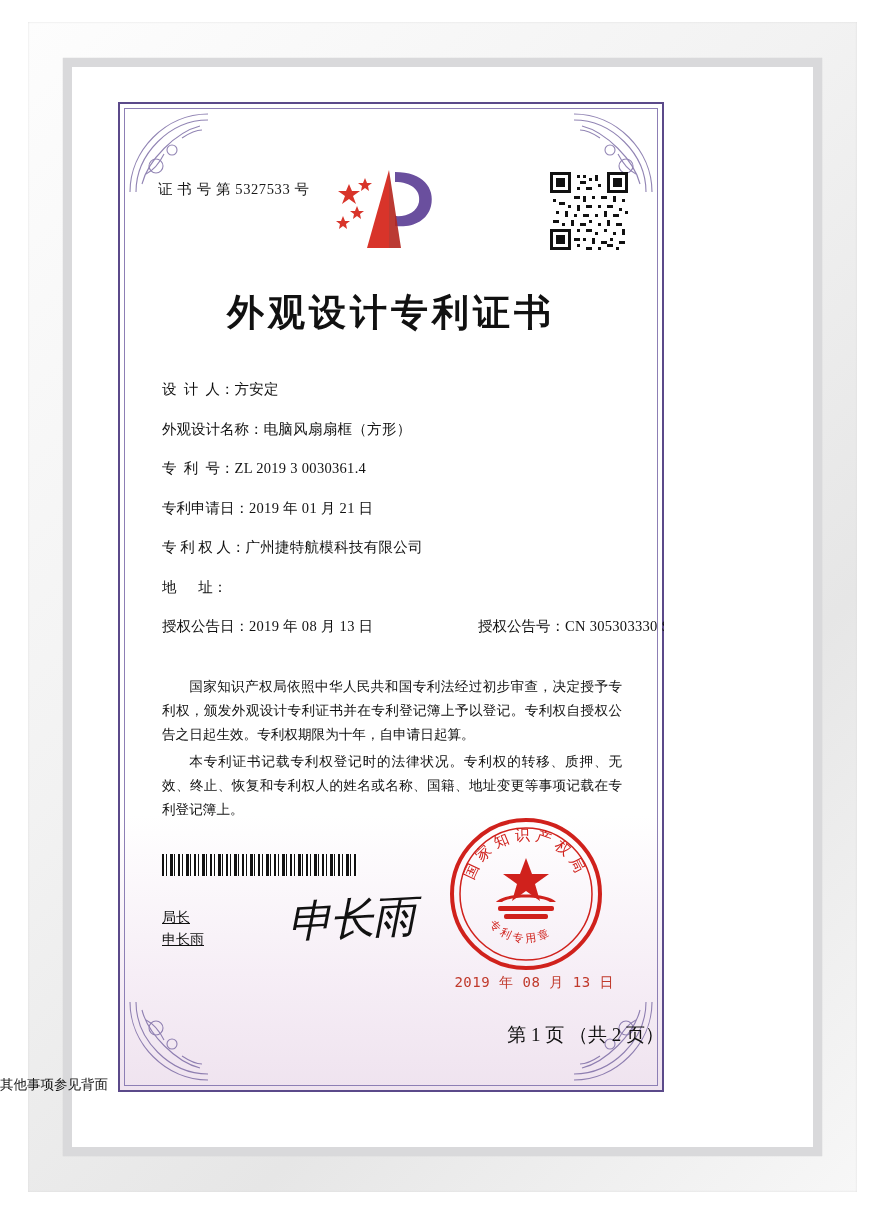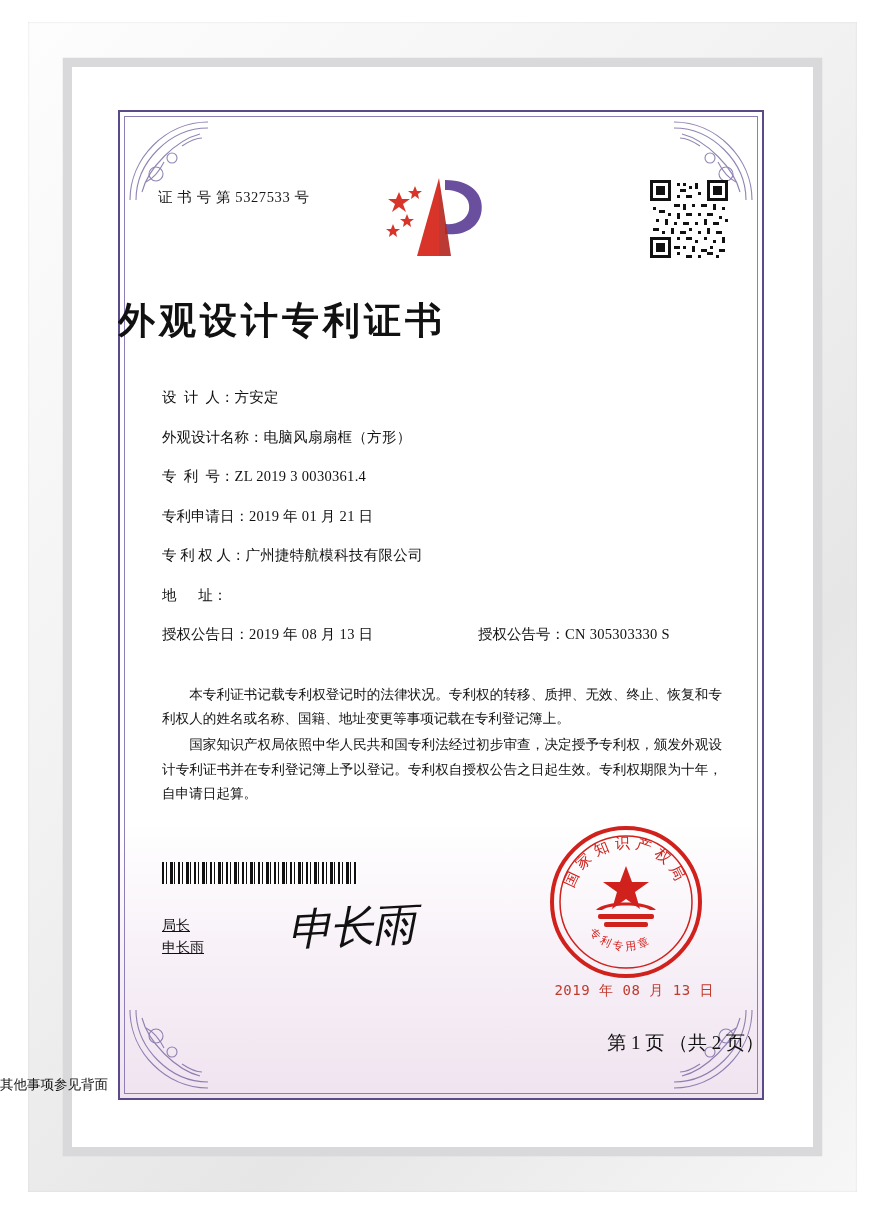--- a/index.html
+++ b/index.html
@@ -38,22 +38,22 @@
   .frame-inner {
     position: absolute;
     left: 72px; top: 67px;
     width: 741px; height: 1080px;
     background: #ffffff;
   }
 
   
   .sheet {
     position: absolute;
-    left: 118px; top: 110px;
-    width: 646px; height: 990px;
+    left: 118px; top: 102px;
+    width: 546px; height: 990px;
     background: linear-gradient(180deg,#ffffff 0%,#ffffff 72%,#f6eef6 88%,#efe3ef 100%);
     overflow: hidden;
   }
   .sheet-border-outer {
     position: absolute;
     left: 0; top: 0; right: 0; bottom: 0;
     border: 2px solid #5b4a8a;
   }
   .sheet-border-inner {
     position: absolute;
@@ -103,20 +103,21 @@
     position: absolute;
     right: 36px; top: 70px;
     width: 78px; height: 78px;
   }
   .qr svg { display: block; }
 
   .title {
     position: absolute;
     left: 0; right: 0;
     top: 186px;
+    text-align: center;
     font-size: 37px;
     font-weight: bold;
     letter-spacing: 4px;
     color: #111;
     font-family: "DejaVu Serif", "Liberation Serif", serif;
   }
 
   .fields {
     position: absolute;
     left: 44px; right: 40px;
@@ -435,22 +436,22 @@
         <div class="field-row two-col">
           <span class="field-label">授权公告日：</span>
           <span class="field-value">2019 年 08 月 13 日</span>
           <span class="field-label2">授权公告号：</span>
           <span class="field-value">CN 305303330 S</span>
         </div>
 
       </div>
 
       <div class="paragraphs">
+        <p>国家知识产权局依照中华人民共和国专利法经过初步审查，决定授予专利权，颁发外观设计专利证书并在专利登记簿上予以登记。专利权自授权公告之日起生效。专利权期限为十年，自申请日起算。</p>
         <p>本专利证书记载专利权登记时的法律状况。专利权的转移、质押、无效、终止、恢复和专利权人的姓名或名称、国籍、地址变更等事项记载在专利登记簿上。</p>
-        <p>国家知识产权局依照中华人民共和国专利法经过初步审查，决定授予专利权，颁发外观设计专利证书并在专利登记簿上予以登记。专利权自授权公告之日起生效。专利权期限为十年，自申请日起算。</p>
       </div>
 
       <div class="barcode"></div>
 
       <div class="sign-block">
         <div>局长</div>
         <div>申长雨</div>
       </div>
 
       <div class="signature-script">申长雨</div>

